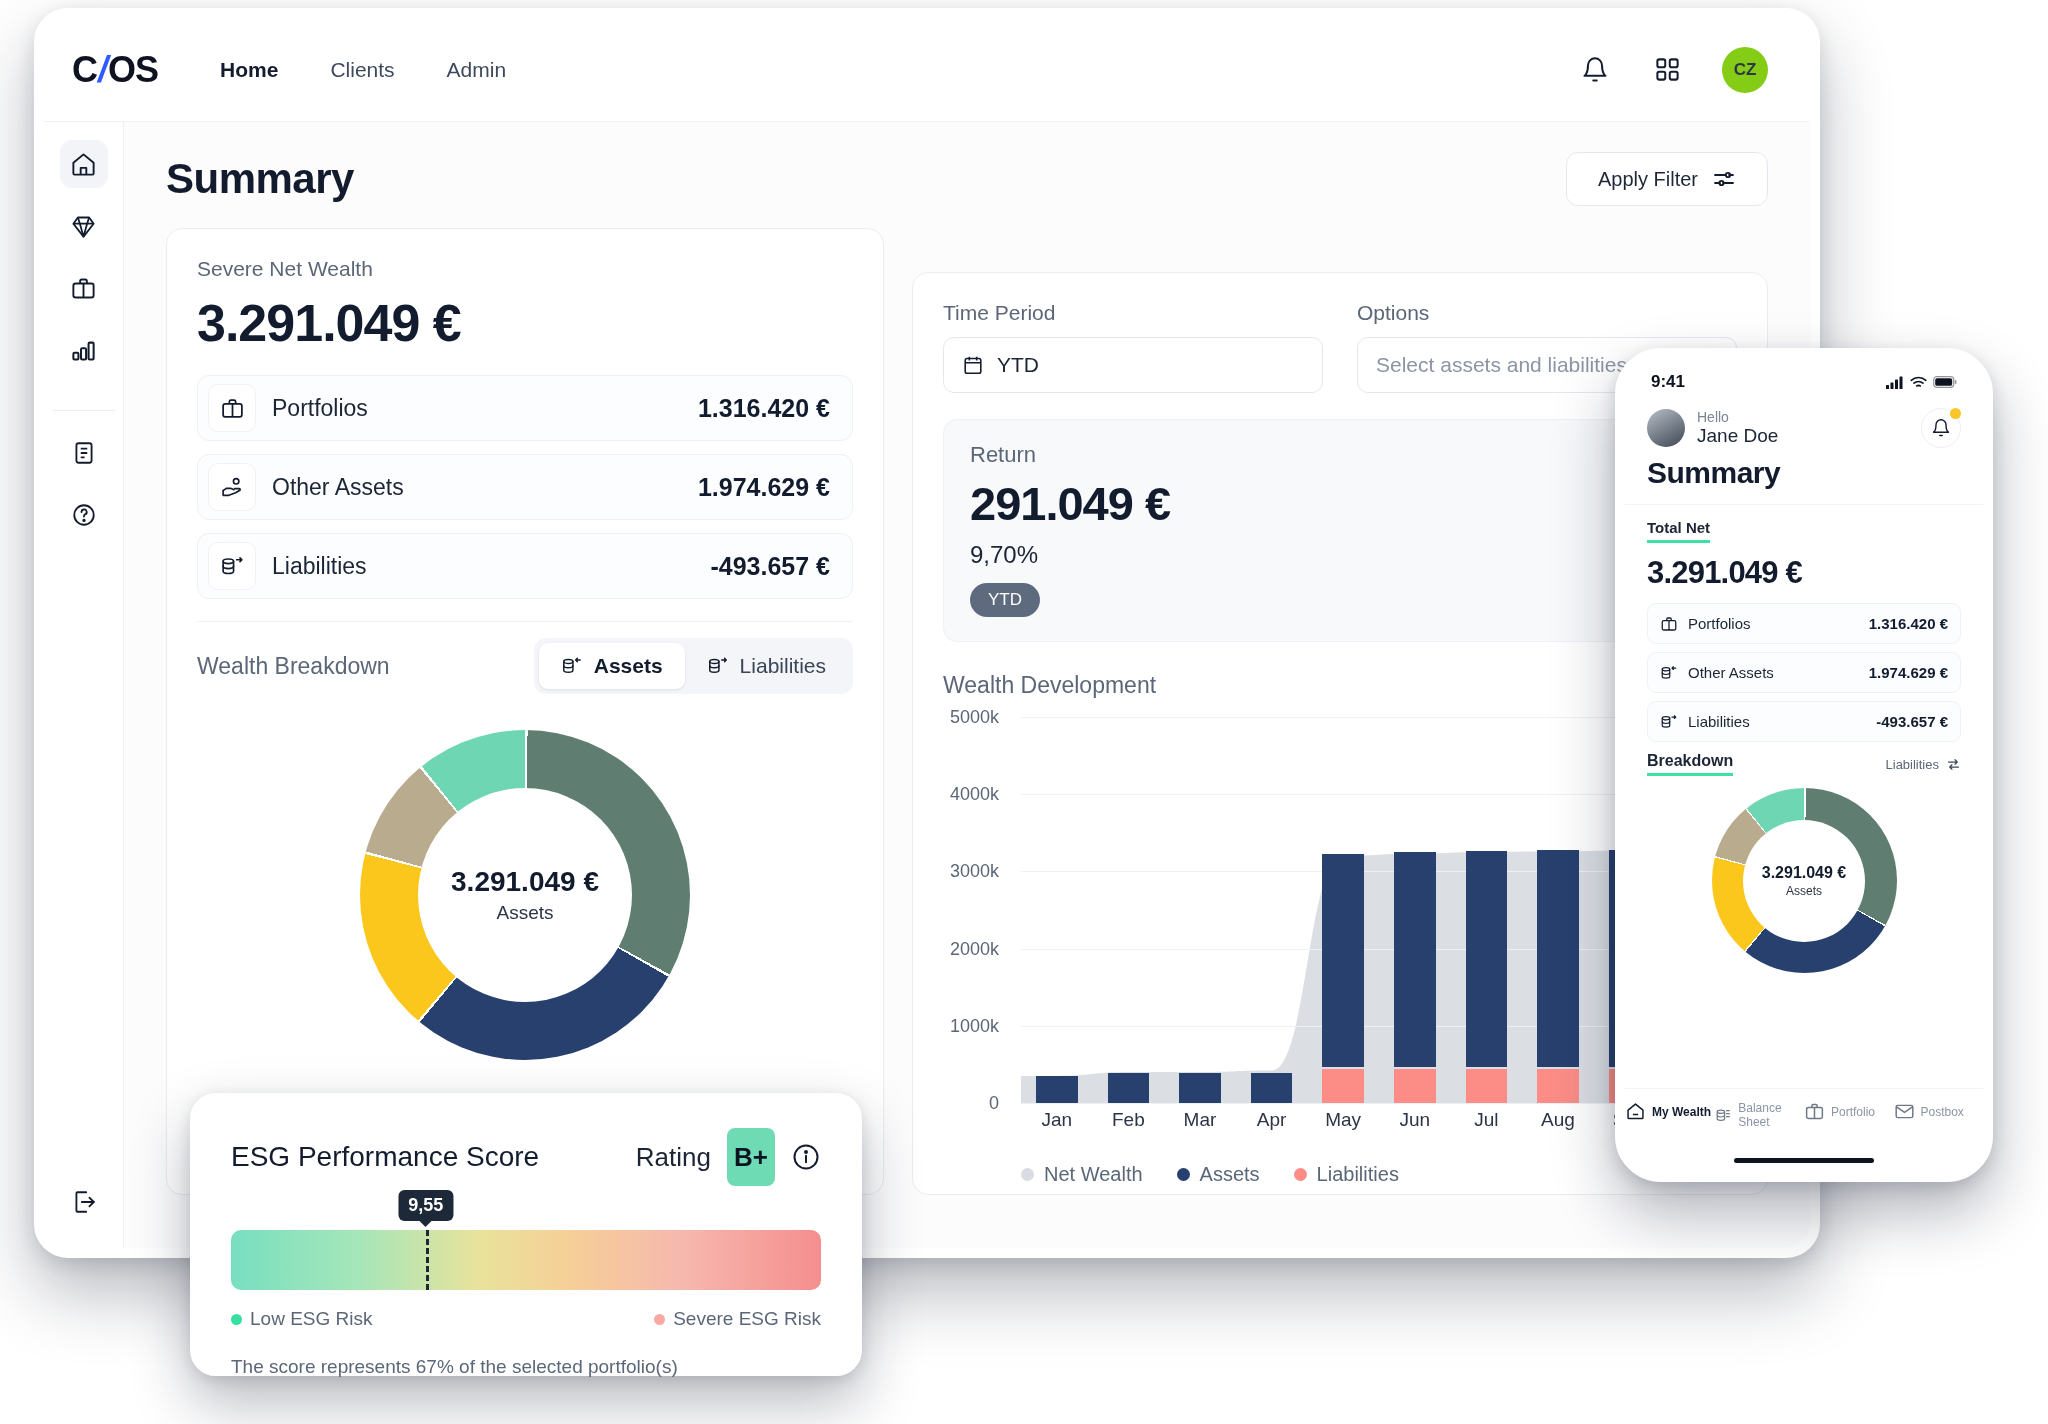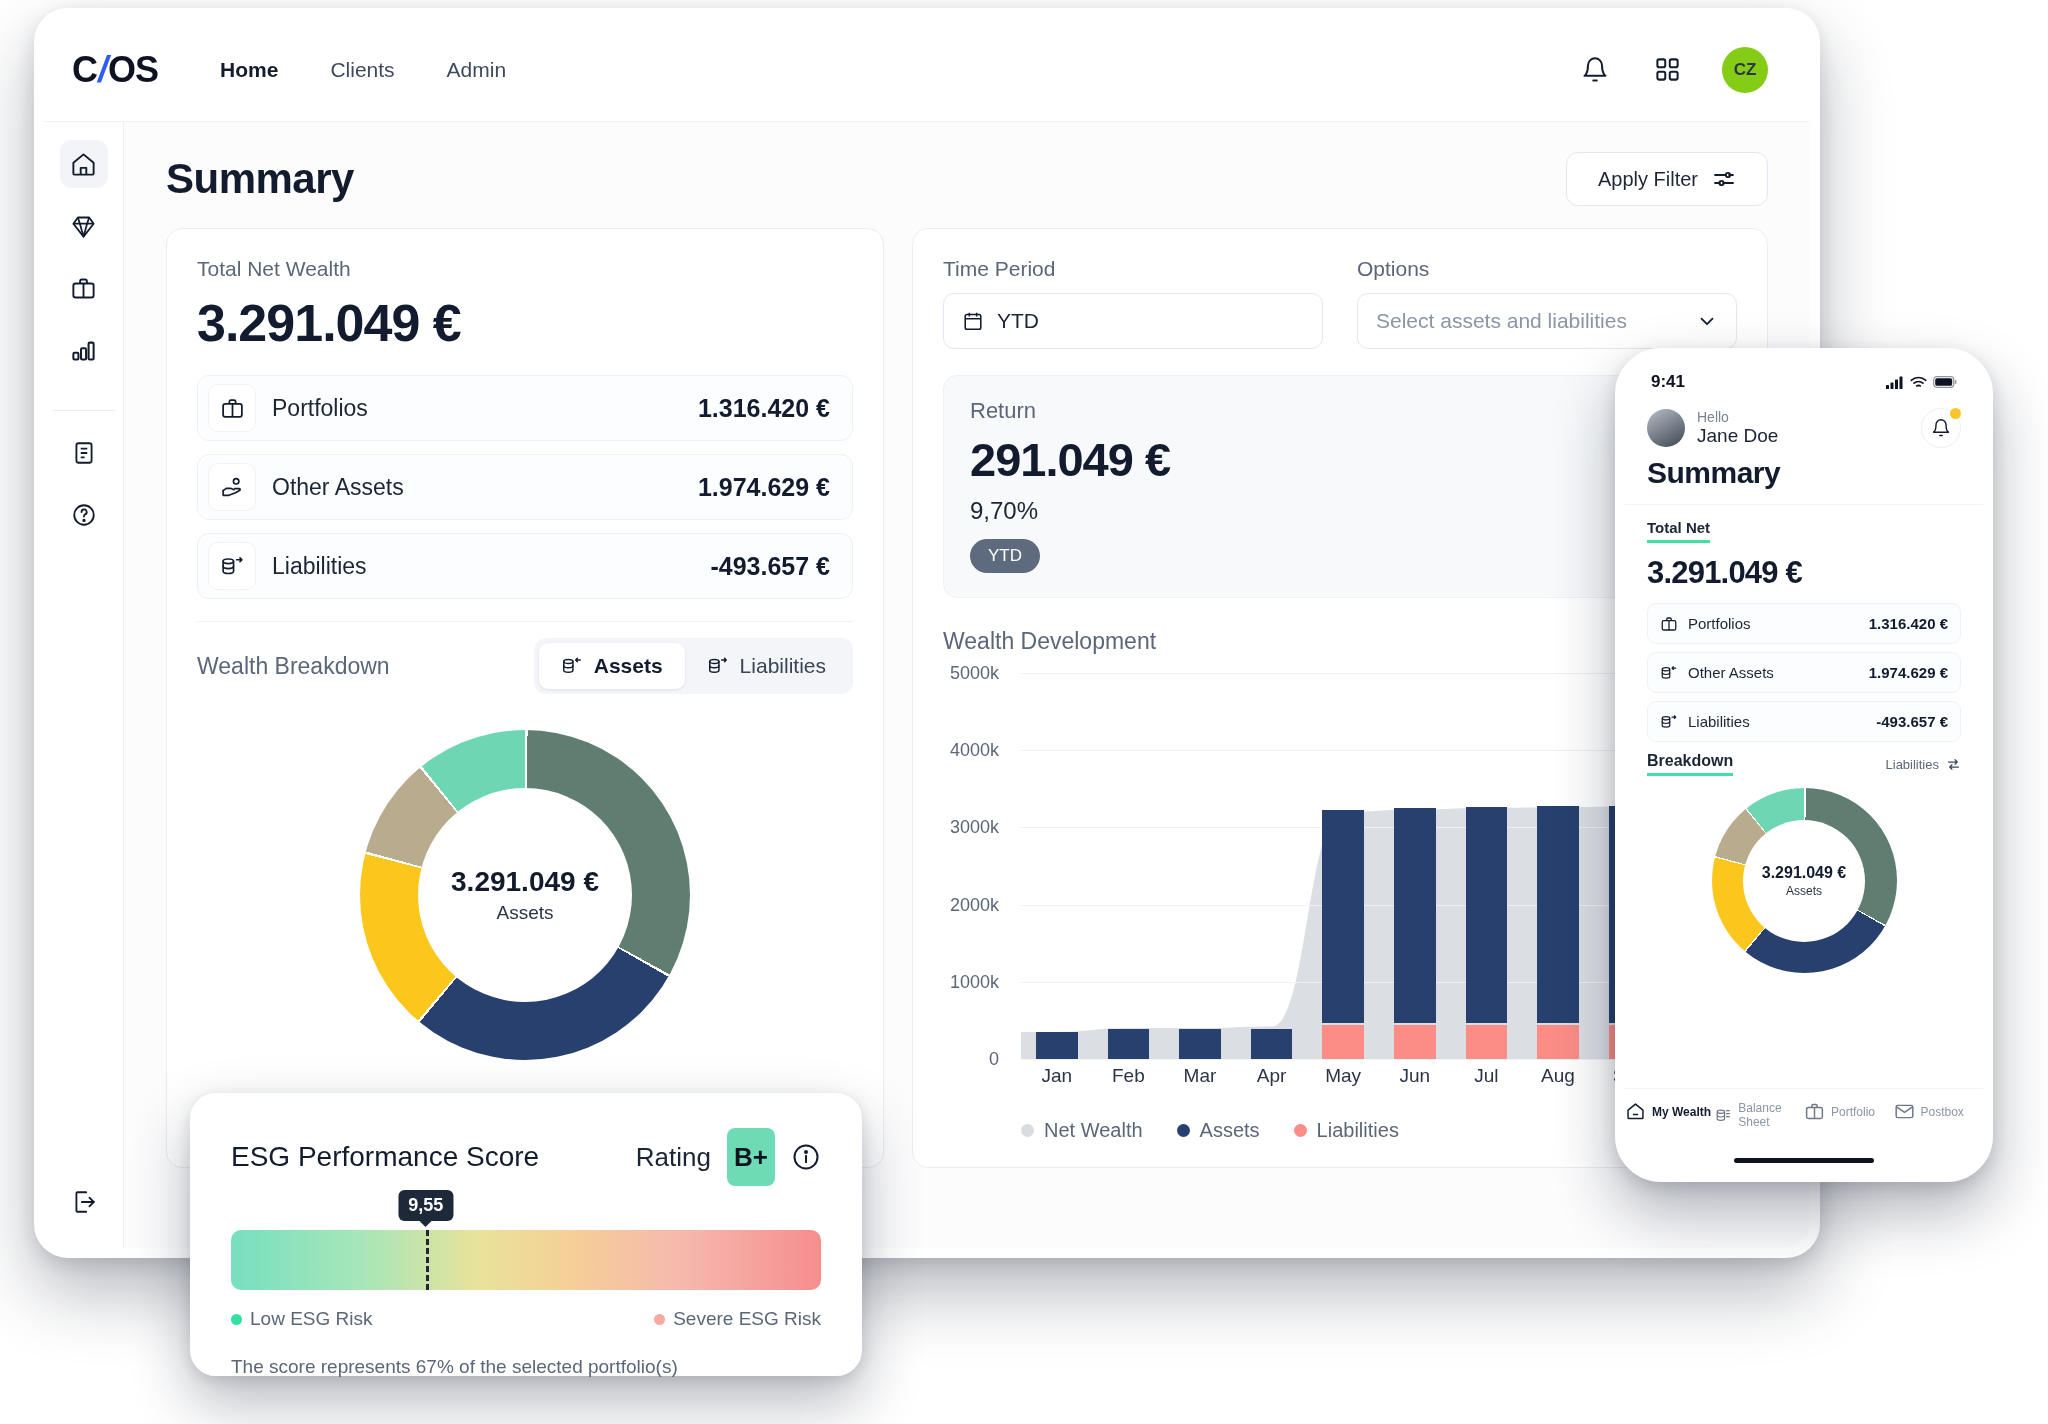--- a/index.html
+++ b/index.html
@@ -64,21 +64,21 @@
     margin-left:auto; display:flex; align-items:center; gap:14px;
     height:54px; padding:0 31px; border:1px solid #e4e8ee; border-radius:12px;
     background:#fff; font-size:20px; color:#1e2838;
   }
 
   .cards { display:flex; gap:28px; }
   .card {
     background:#ffffff; border:1px solid #e9edf2; border-radius:16px;
   }
   .card-left { width:812px; padding:28px 30px 10px; }
-  .card-right { flex:1; padding:28px 30px 25px; }
+  .card-right { flex:1; padding:28px 30px 8px;margin-top:44px; }
 
   .lbl { font-size:21px; color:#5b6778; }
   .big-amount { font-size:52px; font-weight:700; color:#131c2e; letter-spacing:-1px; margin-top:12px; }
 
   .wealth-rows { margin-top:22px; }
   .wrow {
     display:flex; align-items:center; height:66px;
     border:1px solid #edf0f4; border-radius:12px; background:#fcfdfe;
     padding:0 22px 0 10px; margin-bottom:13px;
   }
@@ -307,21 +307,21 @@
             <path d="M3 8h11M17 8h4M3 16h5M11 16h10"></path>
                 <circle cx="16" cy="8" r="2.2"></circle>
                 <circle cx="9.5" cy="16" r="2.2"></circle>
           </svg>
         </div>
       </div>
 
       <div class="cards">
 
         <div class="card card-left">
-          <div class="lbl">Total Net Wealth</div>
+          <div class="lbl">Severe Net Wealth</div>
           <div class="big-amount">3.291.049 €</div>
 
           <div class="wealth-rows">
             <div class="wrow">
               <div class="wrow-icon">
                 <svg width="25" height="25" viewBox="0 0 24 24" fill="none" stroke="#131c2e" stroke-width="1.7" stroke-linejoin="round">
                   <rect x="3" y="7.5" width="18" height="12.5" rx="2"></rect>
                       <path d="M9 7.5V5.5a1.5 1.5 0 0 1 1.5-1.5h3A1.5 1.5 0 0 1 15 5.5v2"></path>
                       <path d="M12 7.5V20"></path>
                 </svg>

